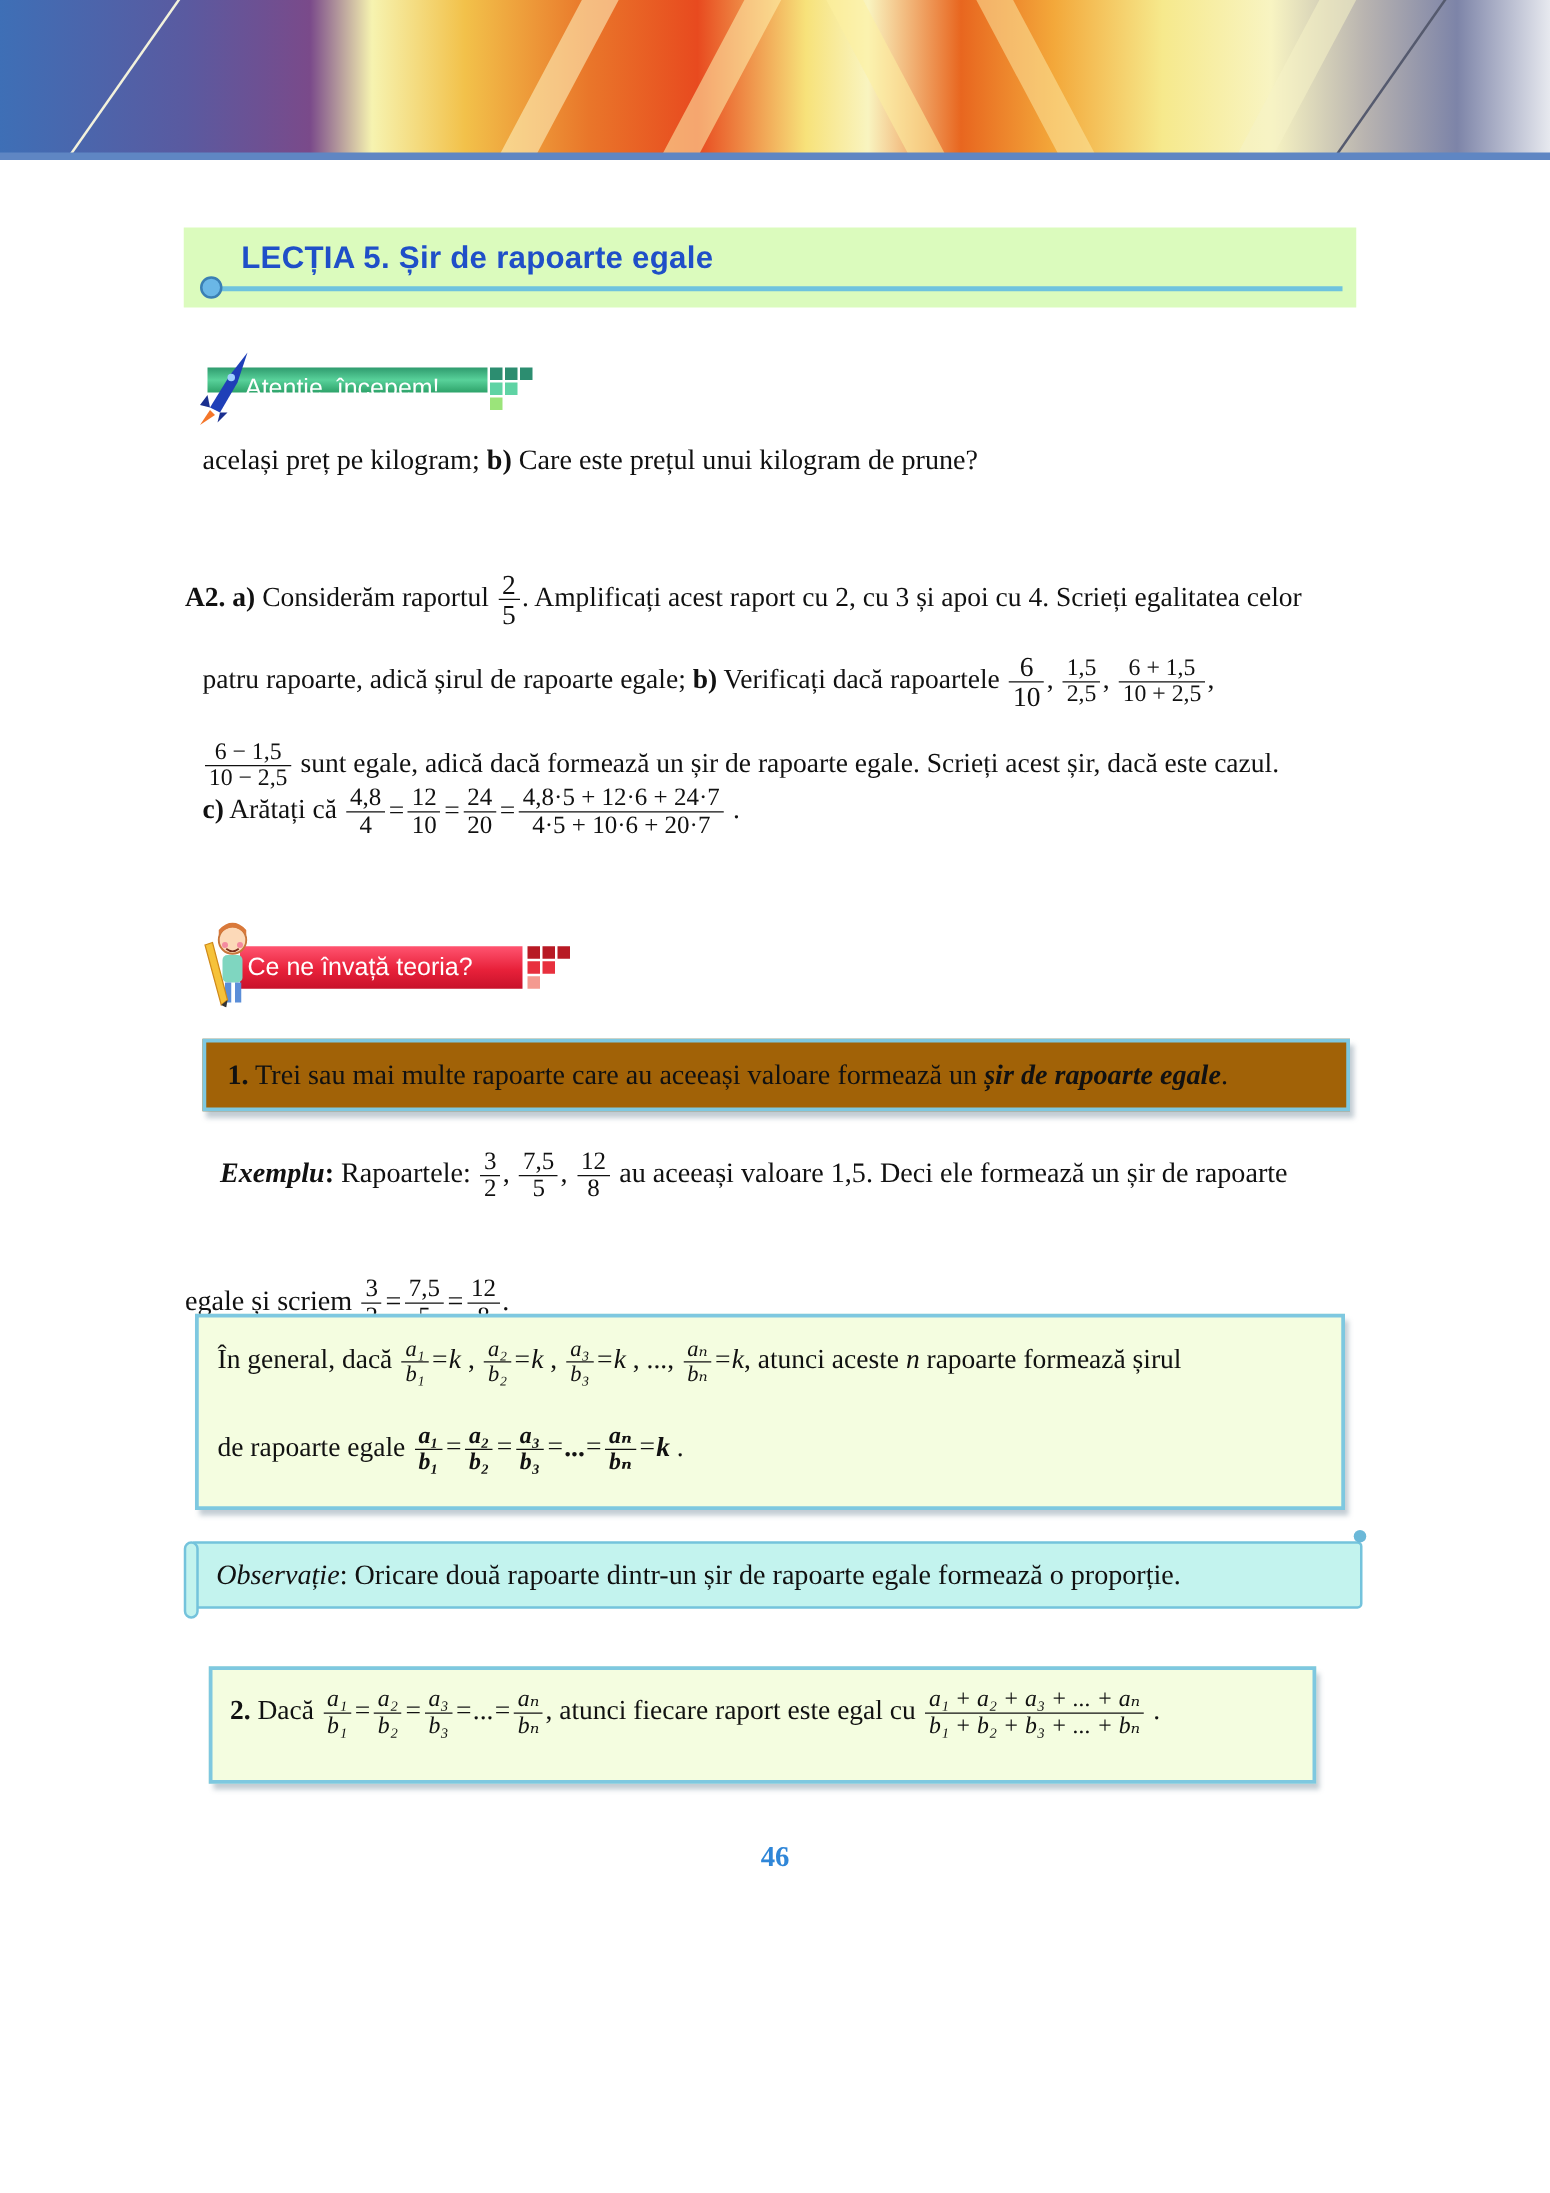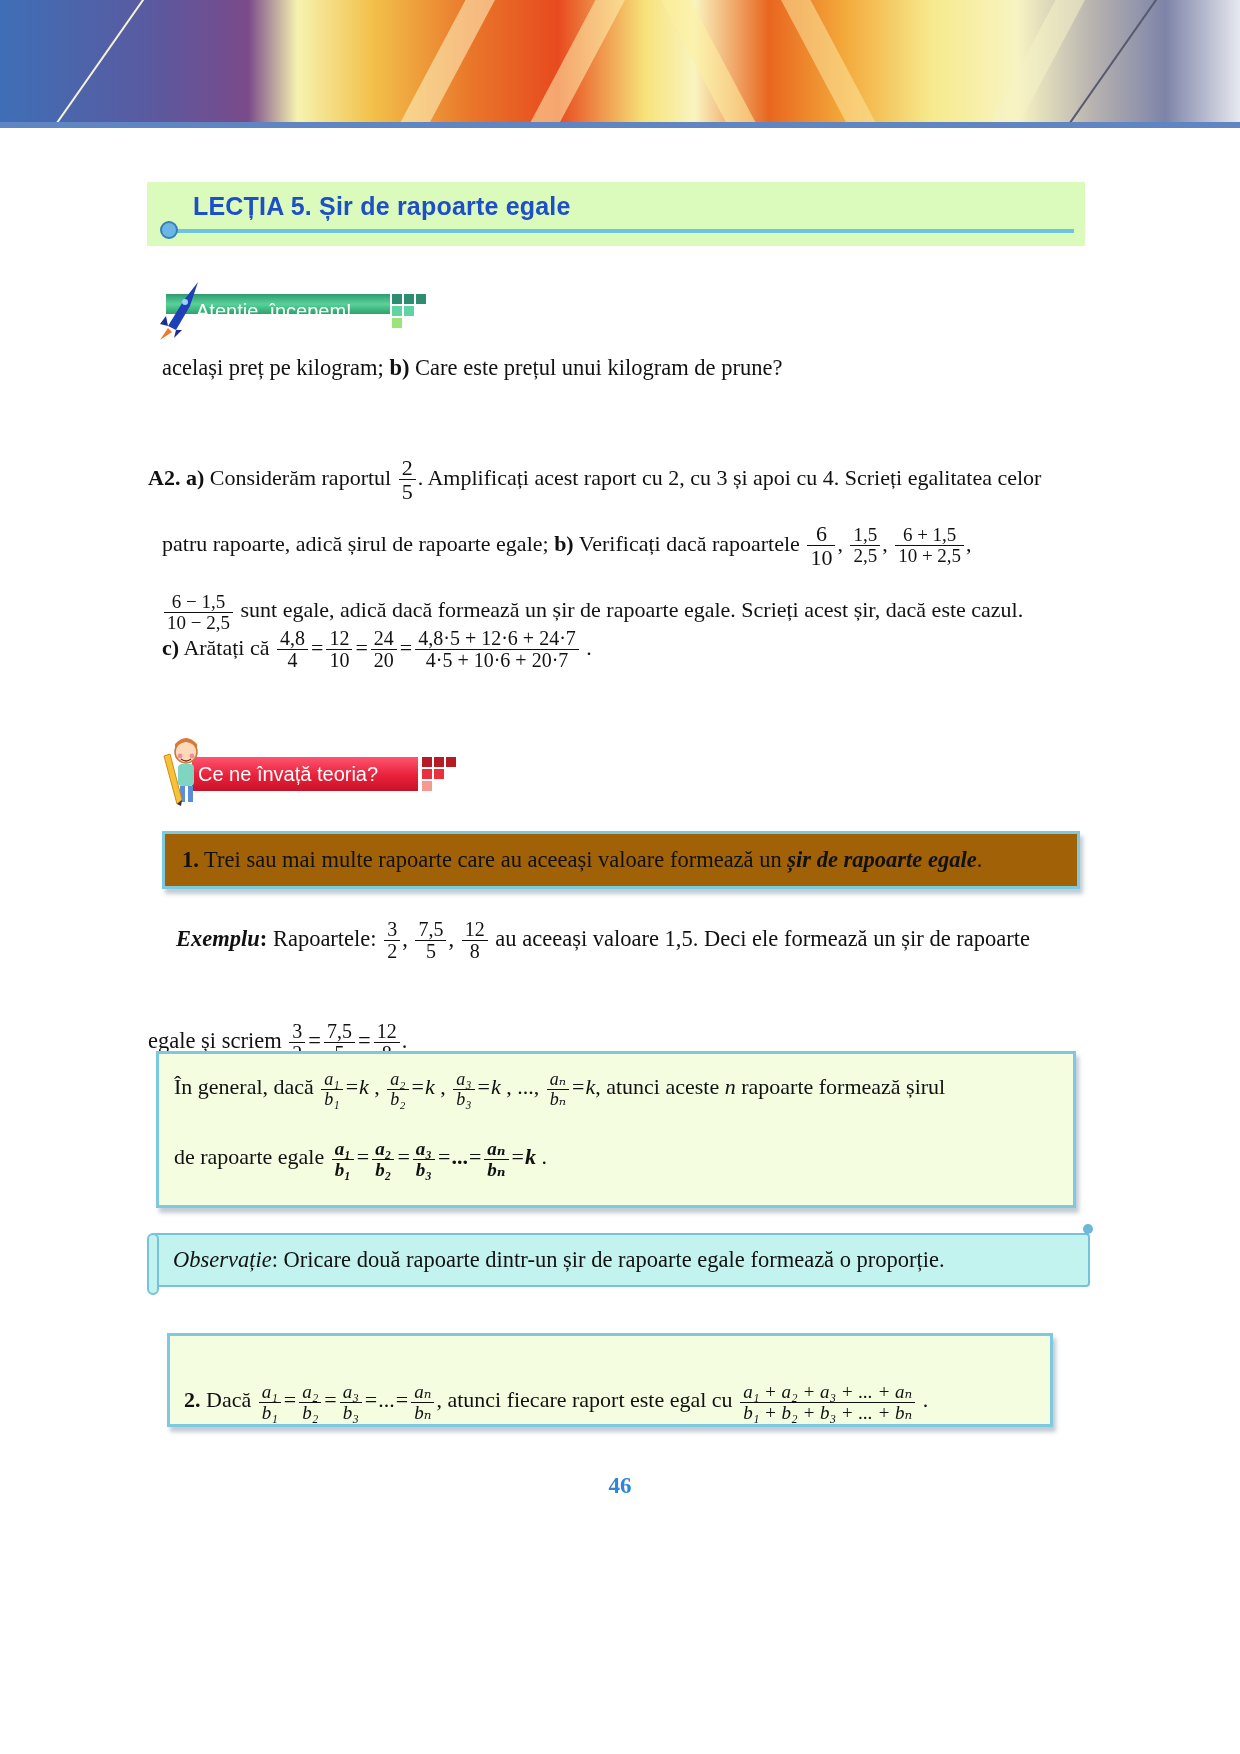--- a/index.html
+++ b/index.html
@@ -172,18 +172,18 @@
 
 <div class="abs scroll">
   <div class="p" style="padding:10px 0 0 19px;font-size:22.5px;line-height:30px;">
     <span class="i">Observație</span><span>: Oricare două rapoarte dintr-un șir de rapoarte egale formează o proporție.</span>
   </div>
 </div>
 <div class="abs scroll-l"></div>
 <div class="abs scroll-r"></div>
 
 <div class="abs box3">
-  <div class="p" style="position:absolute;left:14px;top:14px;width:870px;font-size:22px;margin-top:32px;">
+  <div class="p" style="position:absolute;left:14px;top:14px;width:870px;font-size:22px;">
     <span class="b">2.</span><span> Dacă </span><span class="frac i" style="font-size:19px;"><span class="n">a₁</span><span class="d">b₁</span></span><span class="eq">=</span><span class="frac i" style="font-size:19px;"><span class="n">a₂</span><span class="d">b₂</span></span><span class="eq">=</span><span class="frac i" style="font-size:19px;"><span class="n">a₃</span><span class="d">b₃</span></span><span class="eq">=</span>...<span class="eq">=</span><span class="frac i" style="font-size:19px;"><span class="n">aₙ</span><span class="d">bₙ</span></span><span>, atunci fiecare raport este egal cu </span><span class="frac i" style="font-size:19px;"><span class="n">a₁ + a₂ + a₃ + ... + aₙ</span><span class="d">b₁ + b₂ + b₃ + ... + bₙ</span></span> .
   </div>
 </div>
 
 <div class="abs pagenum">46</div>
 
 </body></html>

